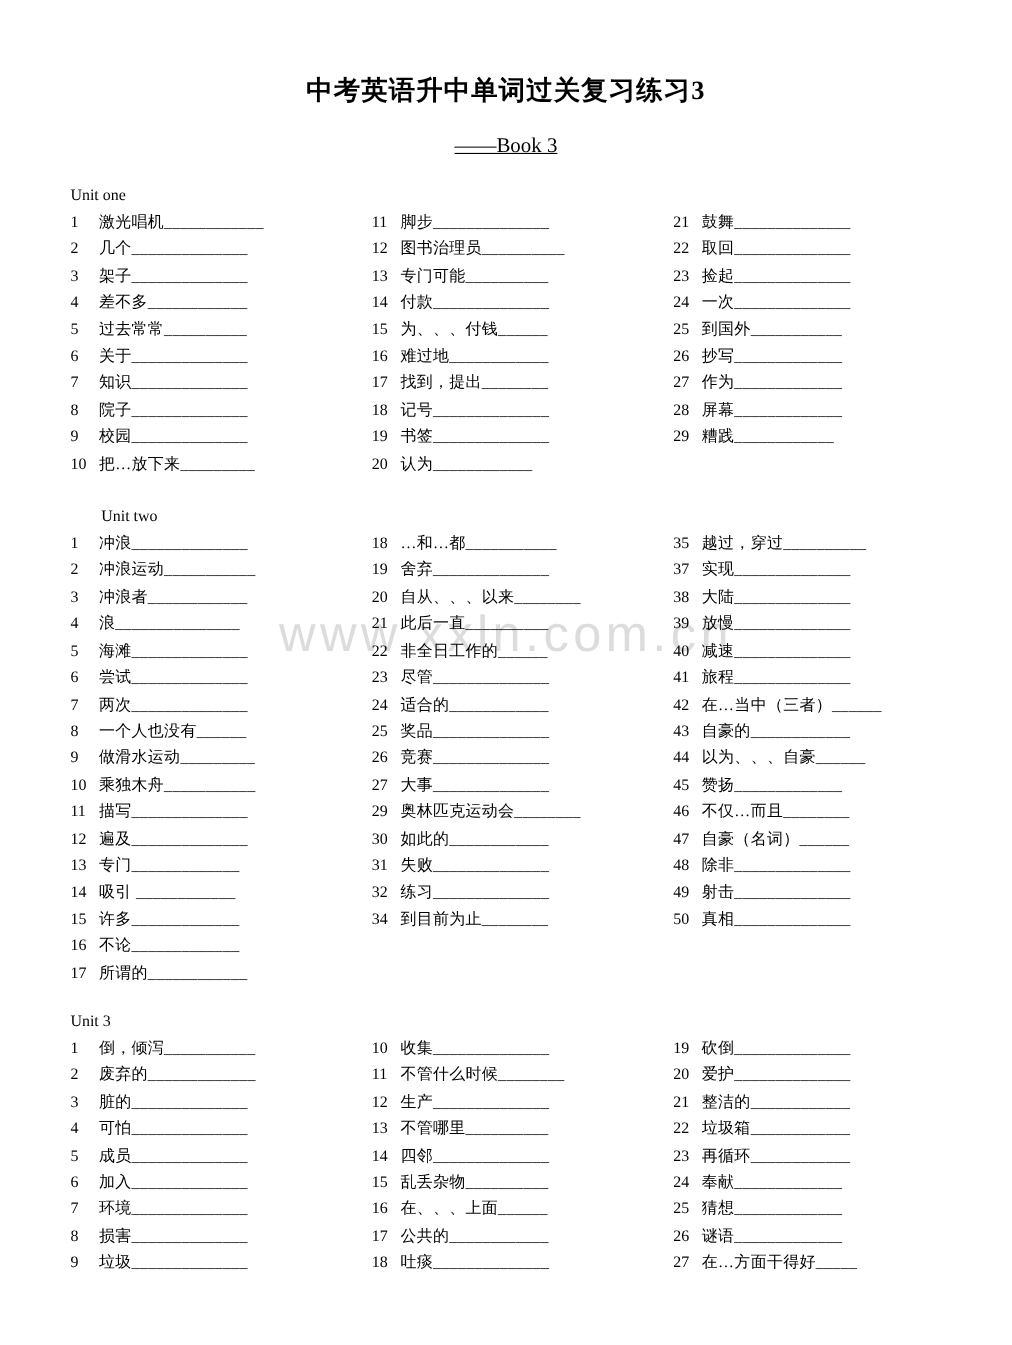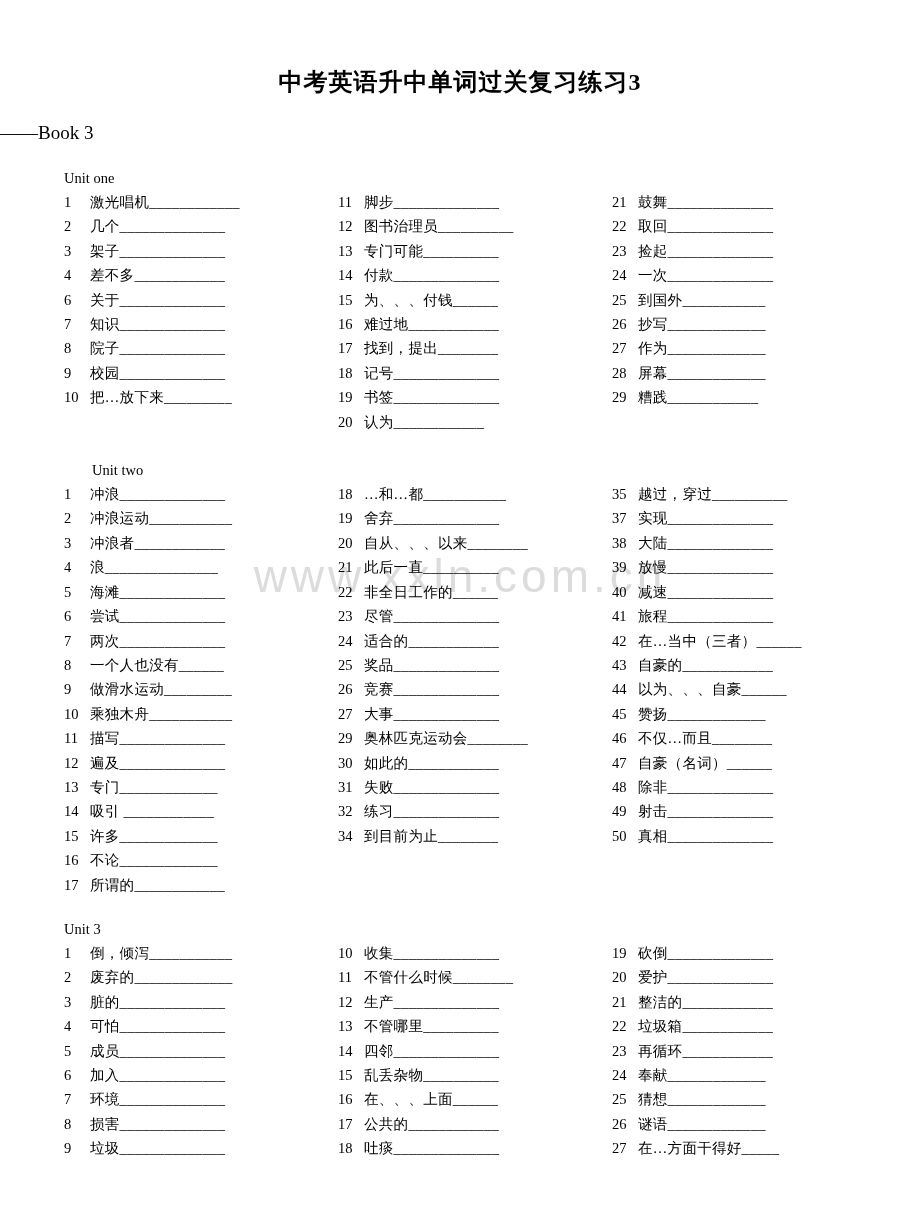--- a/index.html
+++ b/index.html
@@ -26,21 +26,23 @@
   }
   .title {
     margin:66px 0 0 0;
     text-align:center;
     font-size:24px;
     font-weight:bold;
     letter-spacing:1px;
   }
   .subtitle {
     margin-top:24px;
+    text-align:center;
     font-size:19px;
+    text-decoration:underline;
   }
   .content {
     position:relative;
     z-index:2;
     margin:22px 28px 0 64px;
     font-size:14.5px;
   }
   section { display:block; }
   .sec-1 { margin-top:3px; }
   .sec-2 { margin-top:24px; }
@@ -74,20 +76,21 @@
   <div class="content">
 
     <section class="sec-1">
       <div class="heading">Unit one</div>
       <div class="cols">
         <div class="col">
             <div class="row"><span class="num">1</span><span class="txt">激光唱机____________</span></div>
             <div class="row"><span class="num">2</span><span class="txt">几个______________</span></div>
             <div class="row"><span class="num">3</span><span class="txt">架子______________</span></div>
             <div class="row"><span class="num">4</span><span class="txt">差不多____________</span></div>
+            <div class="row"><span class="num">5</span><span class="txt">过去常常__________</span></div>
             <div class="row"><span class="num">6</span><span class="txt">关于______________</span></div>
             <div class="row"><span class="num">7</span><span class="txt">知识______________</span></div>
             <div class="row"><span class="num">8</span><span class="txt">院子______________</span></div>
             <div class="row"><span class="num">9</span><span class="txt">校园______________</span></div>
             <div class="row"><span class="num">10</span><span class="txt">把…放下来_________</span></div>
           </div>
         <div class="col">
             <div class="row"><span class="num">11</span><span class="txt">脚步______________</span></div>
             <div class="row"><span class="num">12</span><span class="txt">图书治理员__________</span></div>
             <div class="row"><span class="num">13</span><span class="txt">专门可能__________</span></div>

